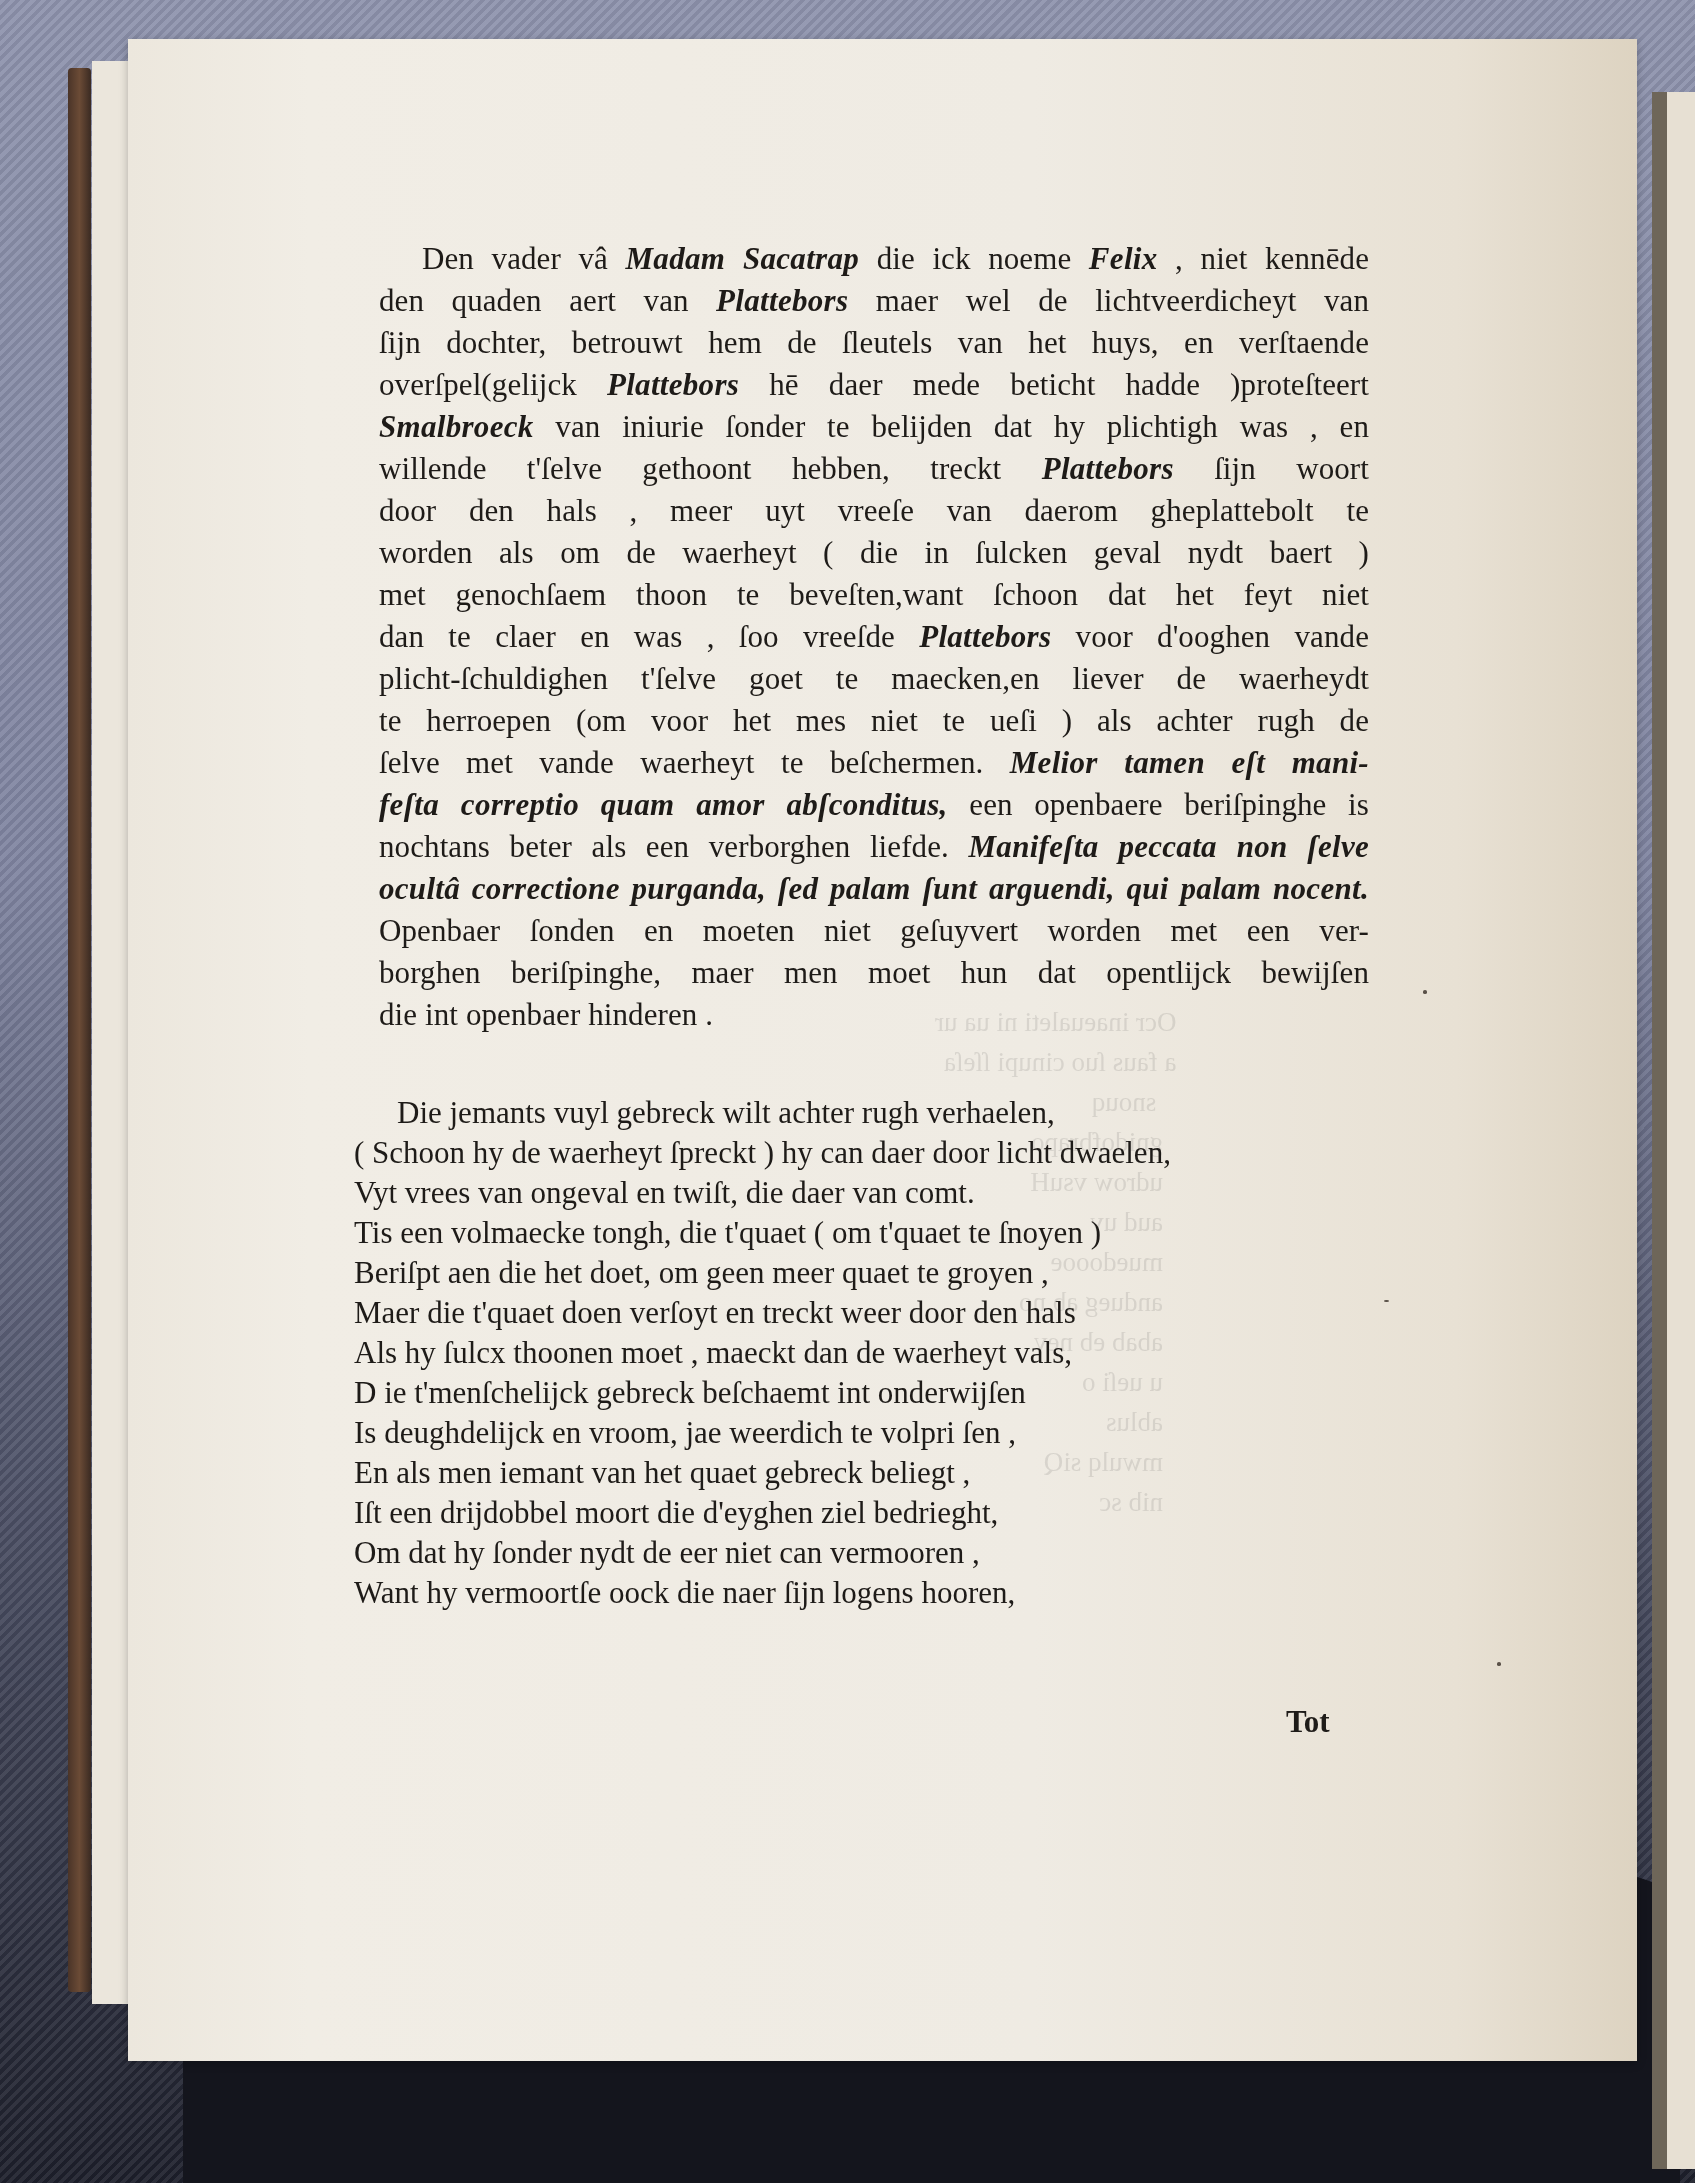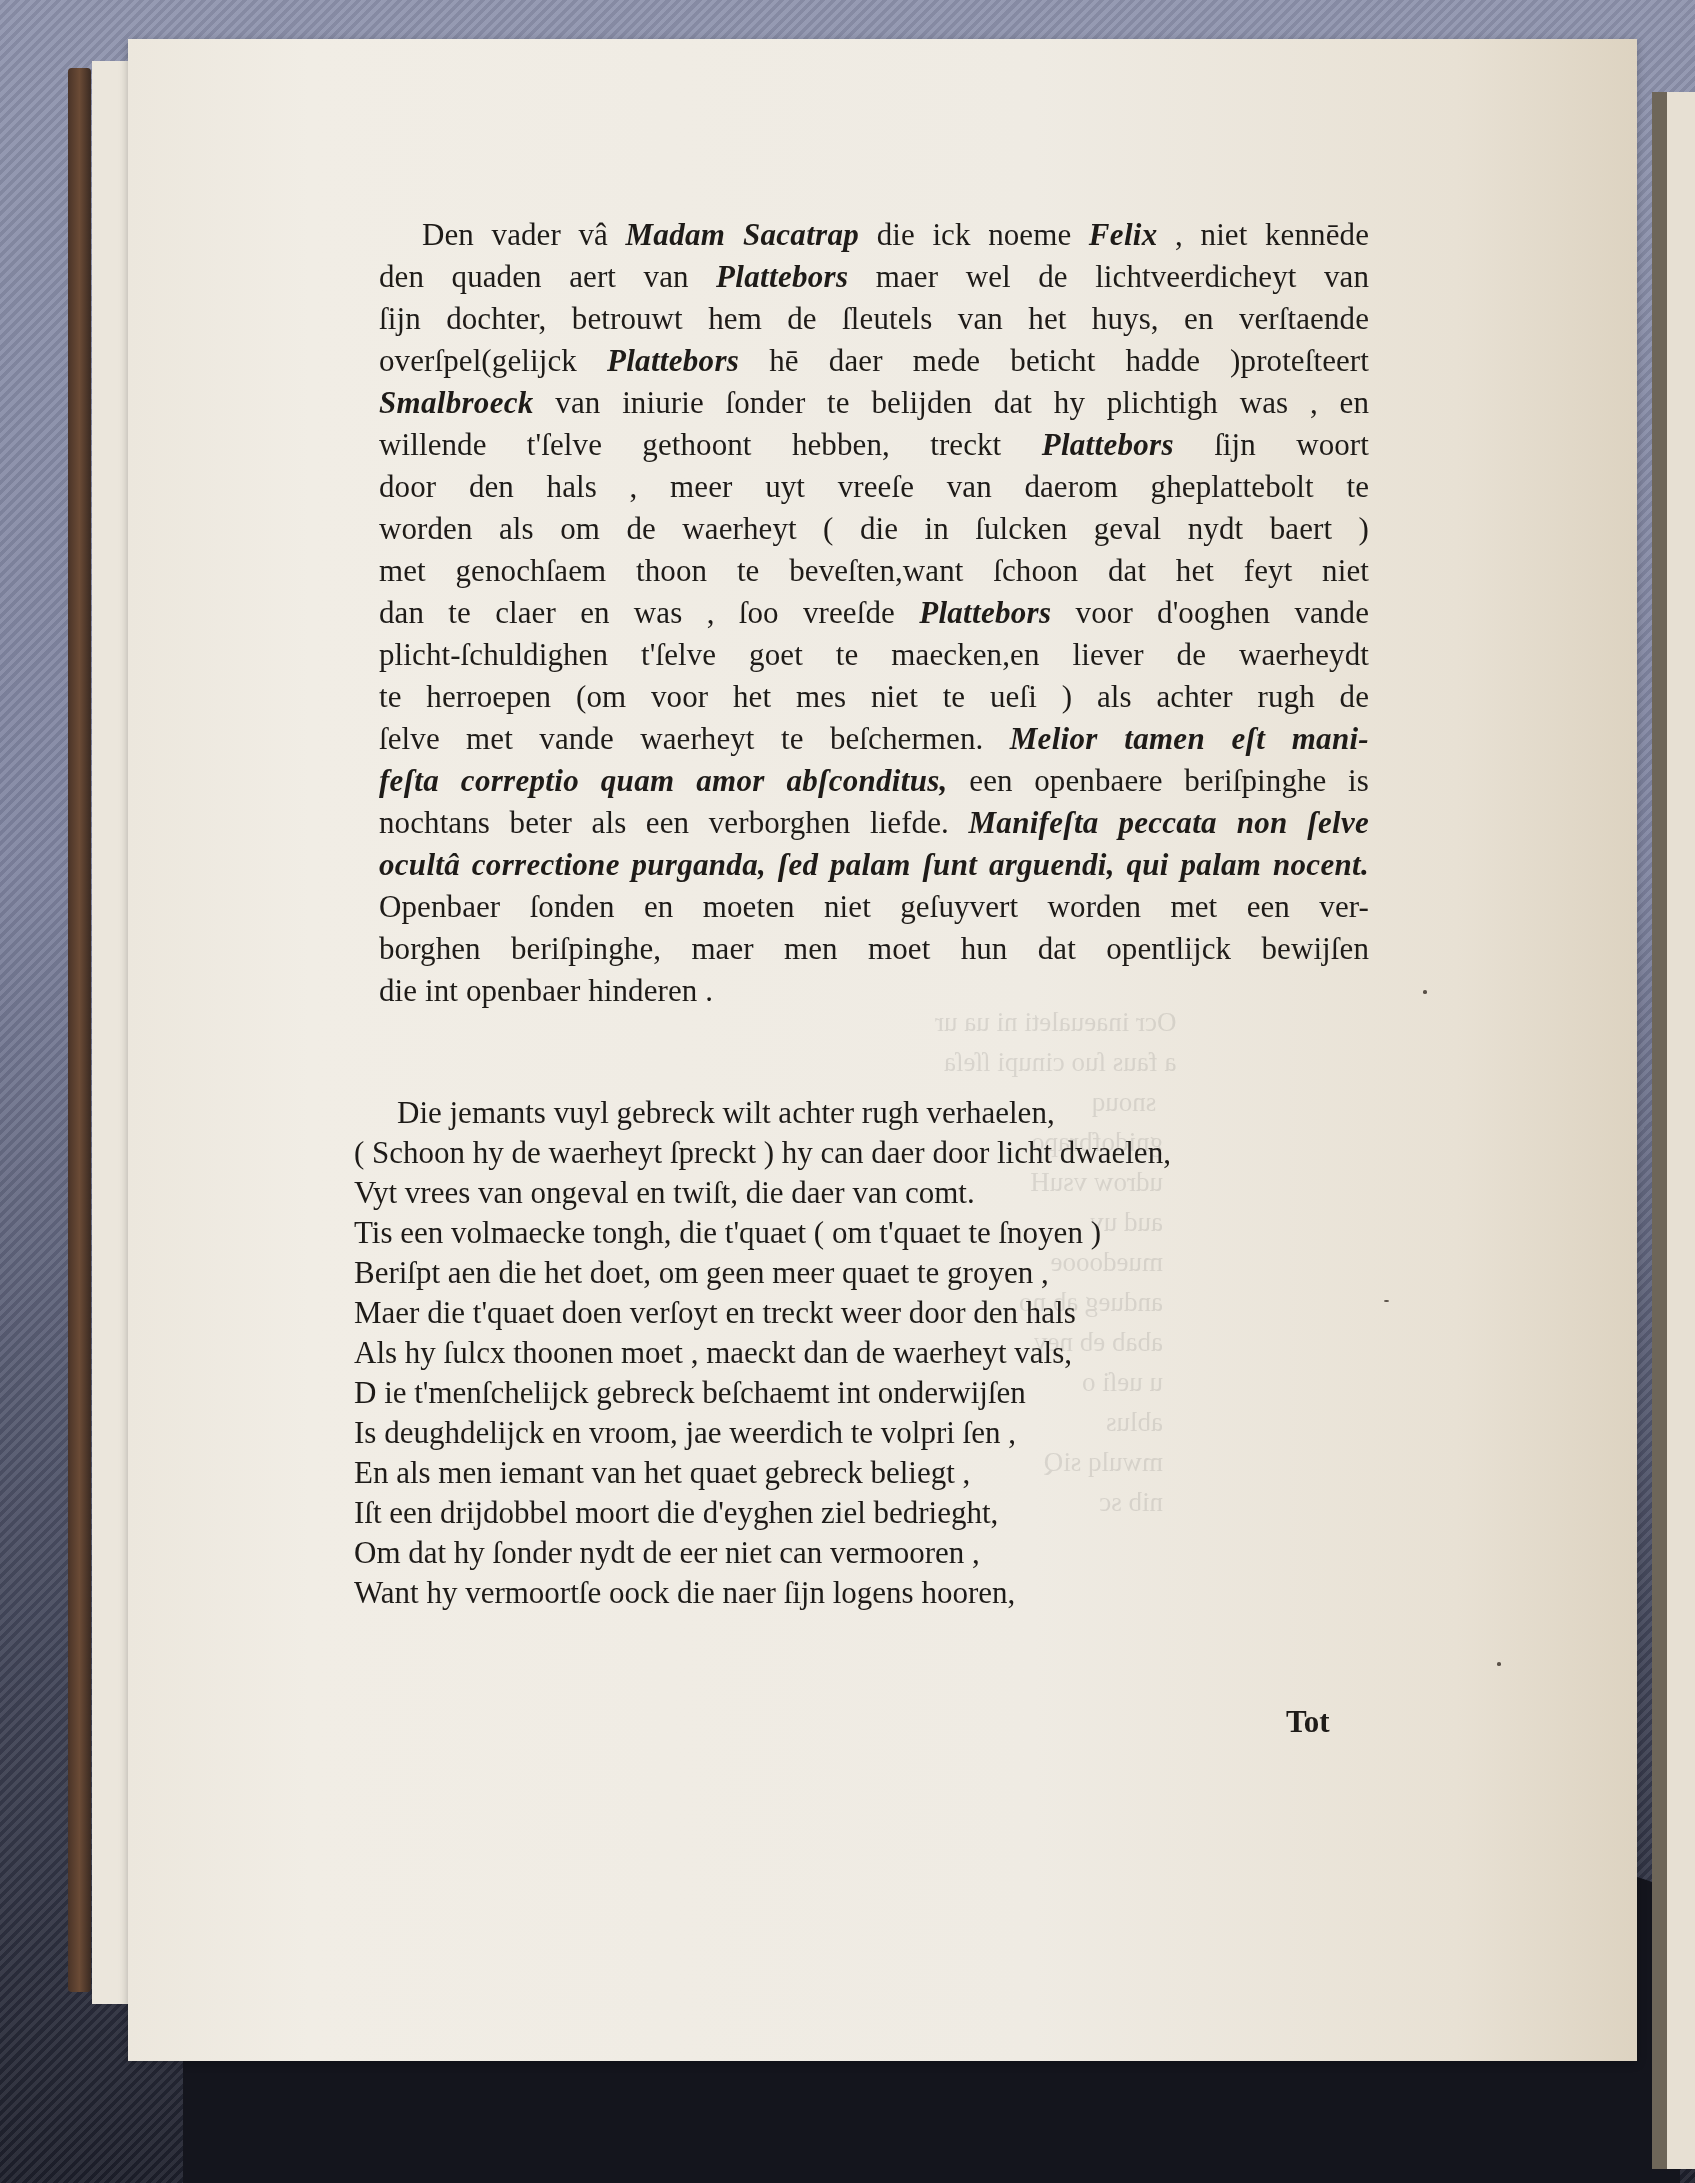--- a/index.html
+++ b/index.html
@@ -13,21 +13,21 @@
   .leaf-edge{position:absolute;top:61px;height:1943px;background:#ebe6dc;border-right:1.2px solid #c9c2b3;}
   .page{position:absolute;left:128px;top:39px;width:1509px;height:2022px;
     background:linear-gradient(90deg,#ece7dd 0%,#f1ede5 12%,#efebe3 60%,#e8e1d4 88%,#ddd3c1 100%);
     box-shadow:0 2.4px 8.6px rgba(0,0,0,0.25);}
   .gutter{position:absolute;left:1652px;top:92px;width:43px;height:2077px;
     background:linear-gradient(90deg,#6e6659 0 14.7px,#e7e0d3 14.7px);}
   .show-through{position:absolute;color:rgba(60,60,60,0.13);font-family:"Liberation Serif",serif;font-size:27px;line-height:40px;transform:scaleX(-1);white-space:pre;}
   .text{position:absolute;left:379px;top:214px;width:990px;color:#1e1b18;}
   .line{display:block;font-family:"Liberation Serif",serif;font-size:31px;line-height:42px;
     white-space:nowrap;text-align:justify;text-align-last:justify;letter-spacing:0.1px;}
-  .line.indent{padding-left:43px;}
+  .line.indent{padding-left:43px;margin-top:24px;}
   .line.last{text-align-last:left;}
   .it{font-style:italic;font-weight:bold;letter-spacing:0.3px;}
   .verse{position:absolute;left:354px;top:1093px;width:1038px;color:#1e1b18;}
   .vline{display:block;font-family:"Liberation Serif",serif;font-size:31px;line-height:40px;white-space:nowrap;}
   .vline.indent{padding-left:43px;}
   .catchword{position:absolute;left:1286px;top:1704px;font-family:Liberation Serif, serif;font-weight:bold;font-size:31px;color:#1e1b18;}
   .specks{position:absolute;width:3.7px;height:3.7px;border-radius:50%;background:#5a5148;}
 </style>
 </head>
 <body>

